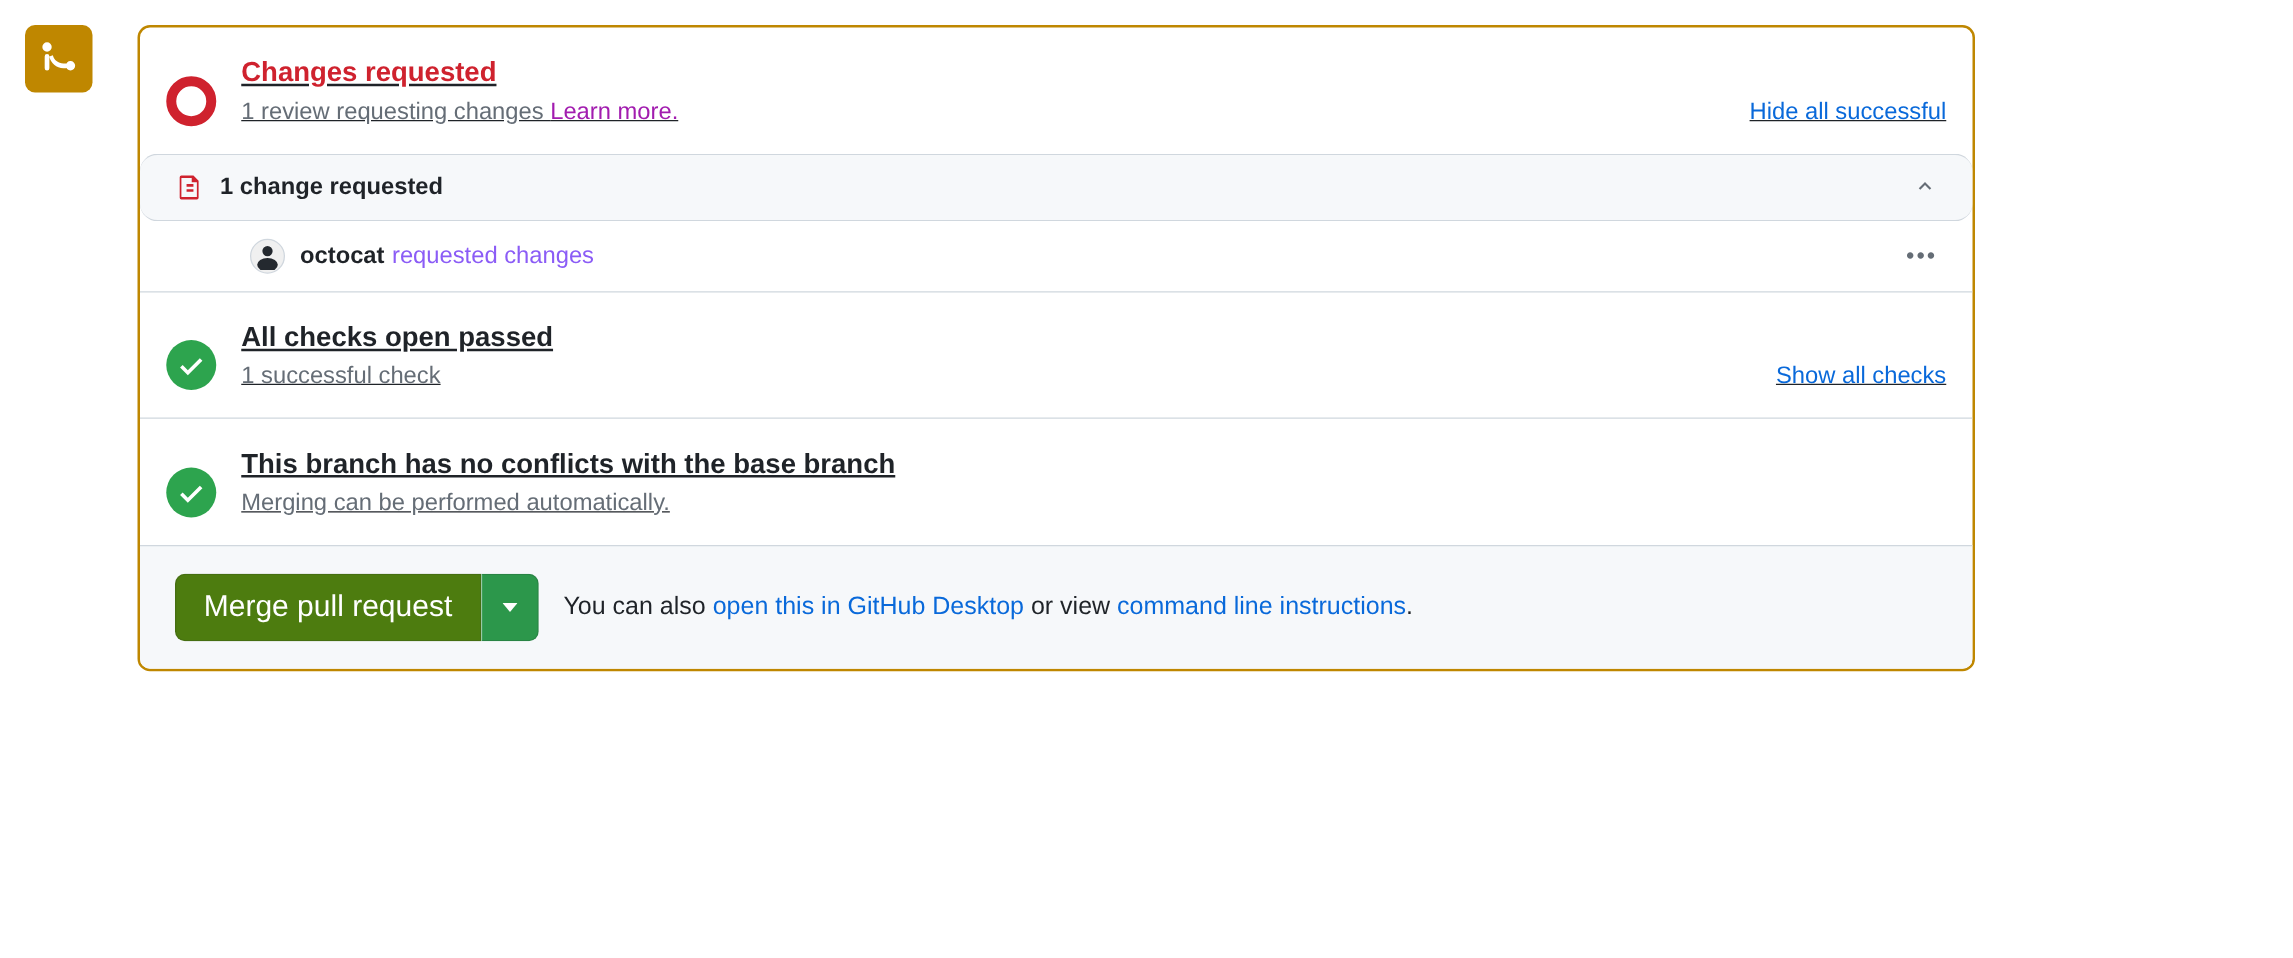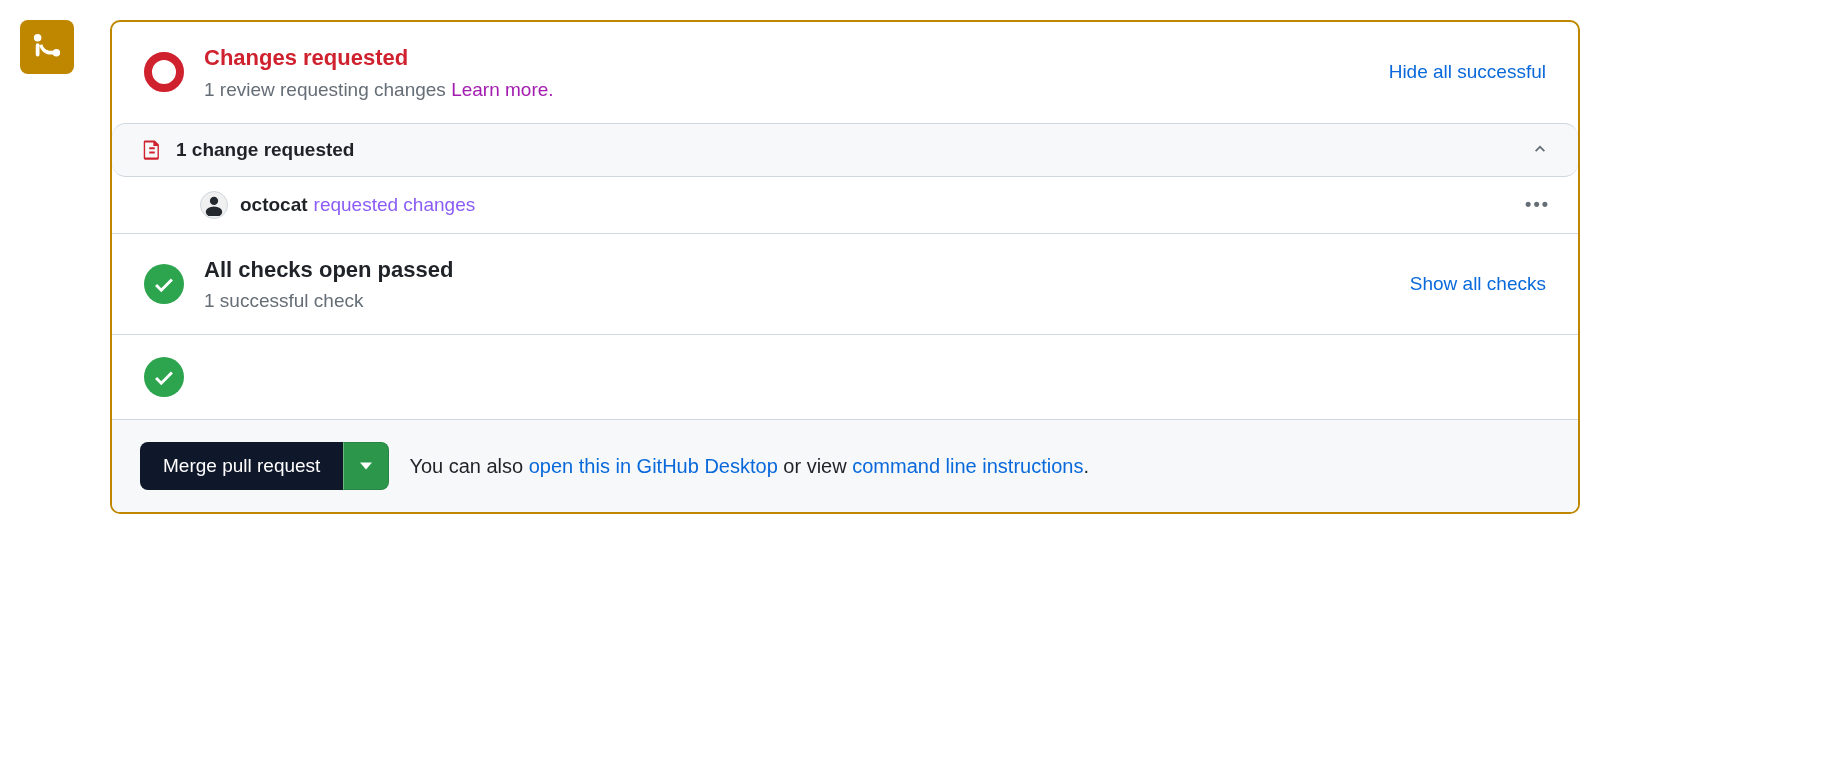--- a/index.html
+++ b/index.html
@@ -62,23 +62,24 @@
     position: absolute;
     left: -13px;
     top: 15px;
     width: 0; height: 0;
     border-top: 11px solid transparent;
     border-bottom: 11px solid transparent;
     border-right: 15px solid #ffffff;
     z-index: 3;
   }
   .section {
-    padding: 22px 32px;
-    display: flex;
-    align-items: center;
+    padding: 22px 21px;
+    display: flex;
+    align-items: flex-end;
+    text-decoration: underline;
   }
   .section + .section {
     border-top: 1px solid #d0d7de;
   }
   .status-icon {
     width: 40px;
     height: 40px;
     flex-shrink: 0;
     margin-right: 20px;
     display: flex;
@@ -175,24 +176,24 @@
     border-top: 1px solid #d0d7de;
     padding: 22px 28px;
     display: flex;
     align-items: center;
   }
   .merge-btn-group {
     display: flex;
     margin-right: 20px;
   }
   .merge-btn {
-    background: #0f172a;
+    background: #4d7c0f;
     color: #ffffff;
     border: 1px solid rgba(27,31,36,0.15);
-    font-size: 19px;
+    font-size: 24px;
     font-weight: 500;
     padding: 12px 22px;
     border-radius: 8px 0 0 8px;
     cursor: pointer;
   }
   .merge-caret {
     background: #2c974b;
     color: #ffffff;
     border: 1px solid rgba(27,31,36,0.15);
     border-left: 1px solid rgba(255,255,255,0.3);
@@ -269,20 +270,24 @@
       </div>
       <div class="section-action">Show all checks</div>
     </div>
 
     <div class="section">
       <div class="status-icon green-circle">
         <svg width="22" height="22" viewBox="0 0 16 16" fill="#ffffff">
             <path d="M13 4L6 11 3 8l-1.5 1.5L6 14l8.5-8.5z"></path>
           </svg>
       </div>
+      <div class="section-body">
+        <div class="section-title">This branch has no conflicts with the base branch</div>
+        <div class="section-subtitle">Merging can be performed automatically.</div>
+      </div>
     </div>
 
     <div class="footer">
       <div class="merge-btn-group">
         <button class="merge-btn">Merge pull request</button>
         <button class="merge-caret">
           <svg width="12" height="12" viewBox="0 0 10 6" fill="#ffffff">
               <path d="M0 0h10L5 6z"></path>
             </svg>
         </button>

